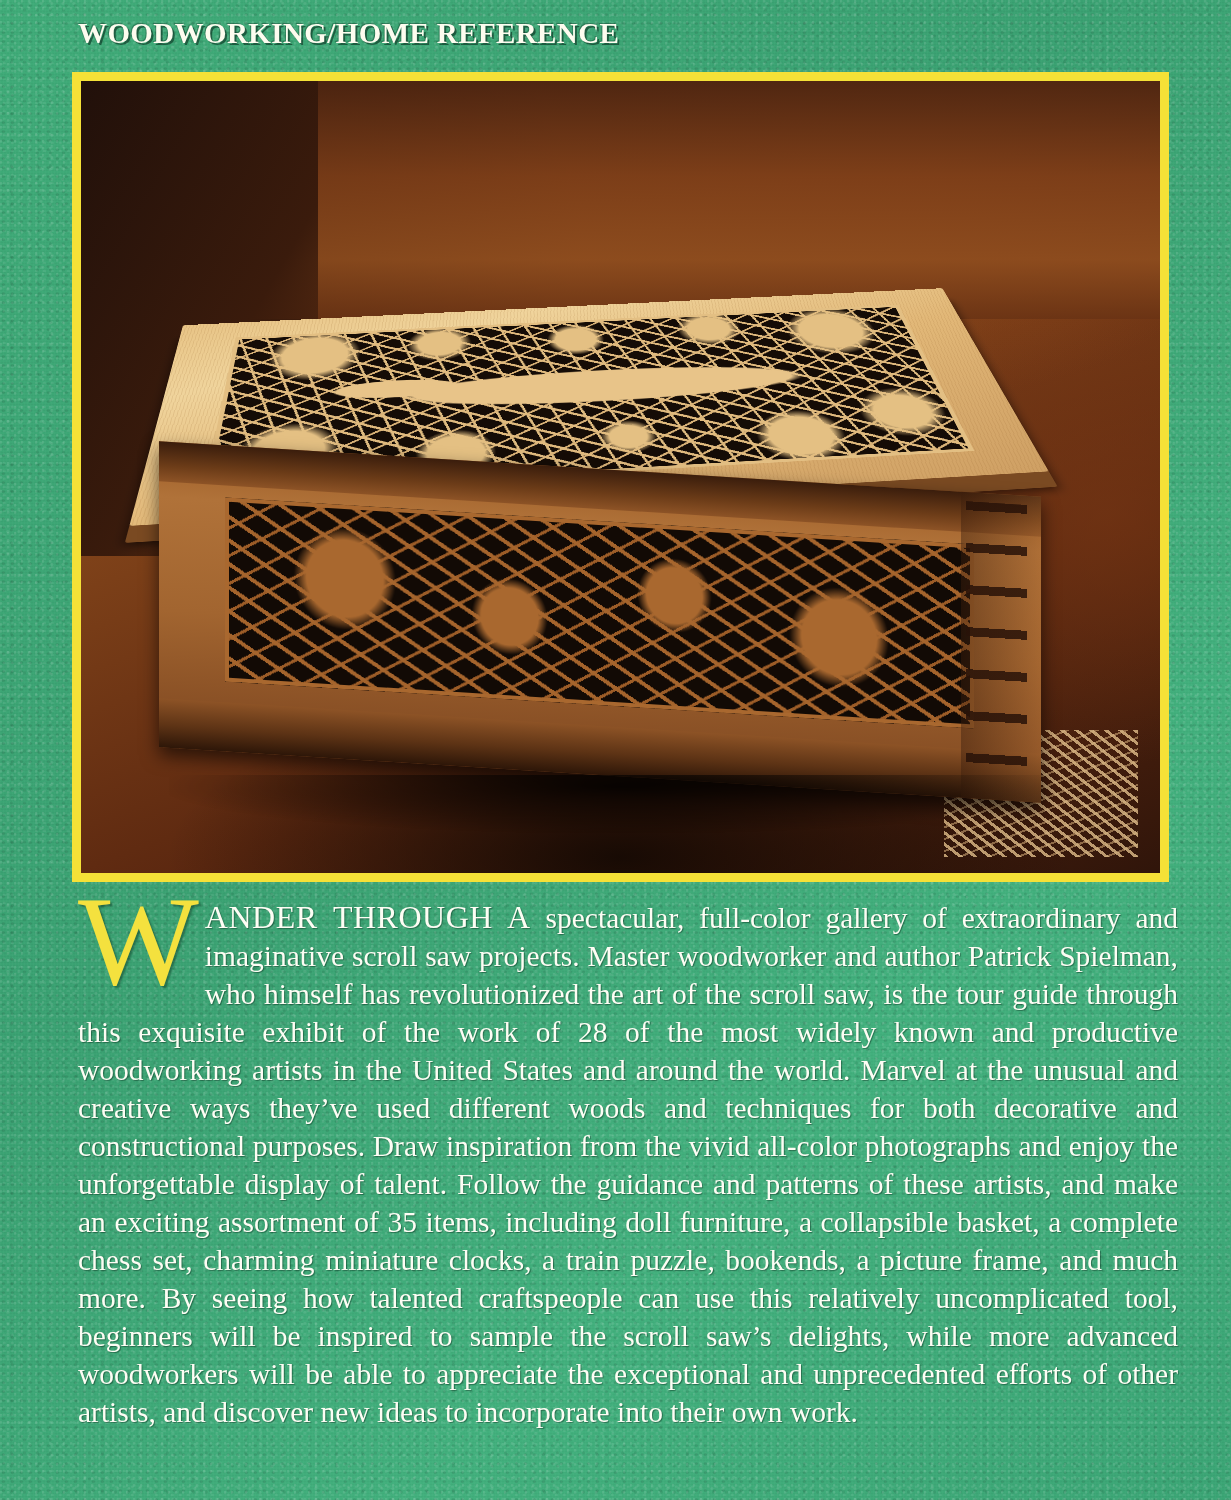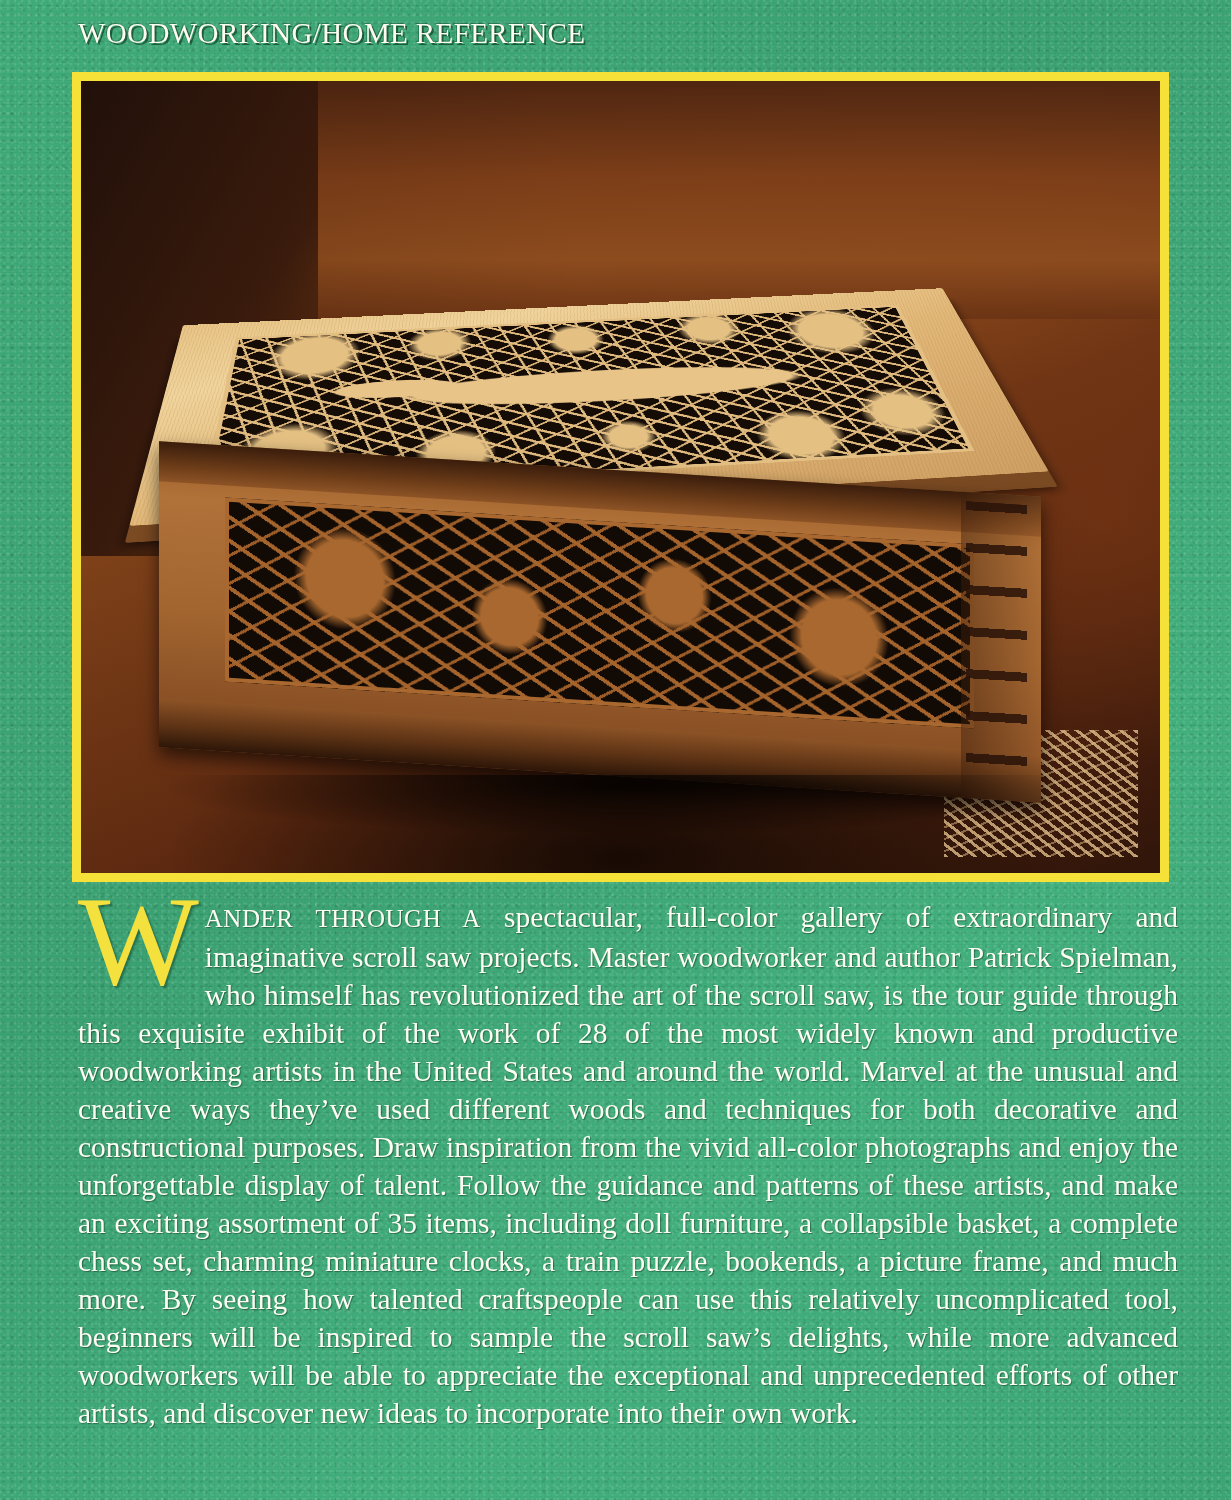--- a/index.html
+++ b/index.html
@@ -25,21 +25,21 @@
   .bg-noise{
     position:absolute;inset:0;opacity:.30;pointer-events:none;
     background-image:
       repeating-linear-gradient(0deg, rgba(0,0,0,.07) 0 1px, transparent 1px 3px),
       repeating-linear-gradient(90deg, rgba(255,255,255,.06) 0 1px, transparent 1px 3px);
   }
 
   
   .header{
     position:absolute;left:78px;top:17px;
-    font-size:29px;font-weight:normal;letter-spacing:.4px;
+    font-size:29px;font-weight:bold;letter-spacing:.4px;
     color:#fdfcef;
     text-shadow:2px 2px 0 rgba(12,52,35,.65), -1px -1px 0 rgba(12,52,35,.35);
     white-space:nowrap;
   }
 
   
   .photo-frame{
     position:absolute;left:72px;top:72px;width:1097px;height:810px;
     background:#f5e137;
     box-sizing:border-box;padding:9px;
@@ -180,21 +180,21 @@
   .dropcap{
     float:left;
     color:#f4e13e;
     font-size:128px;line-height:98px;
     margin:-6px 6px 0 0;
     font-weight:normal;
     text-shadow:2px 2px 2px rgba(10,50,32,.45);
   }
   .smallcaps{
     font-variant:small-caps;
-    font-size:25px;
+    font-size:32px;
     letter-spacing:.5px;
   }
 </style>
 </head>
 <body>
 
 <div class="bg-texture"></div>
 <div class="bg-noise"></div>
 
 <div class="header">WOODWORKING/HOME REFERENCE</div>

